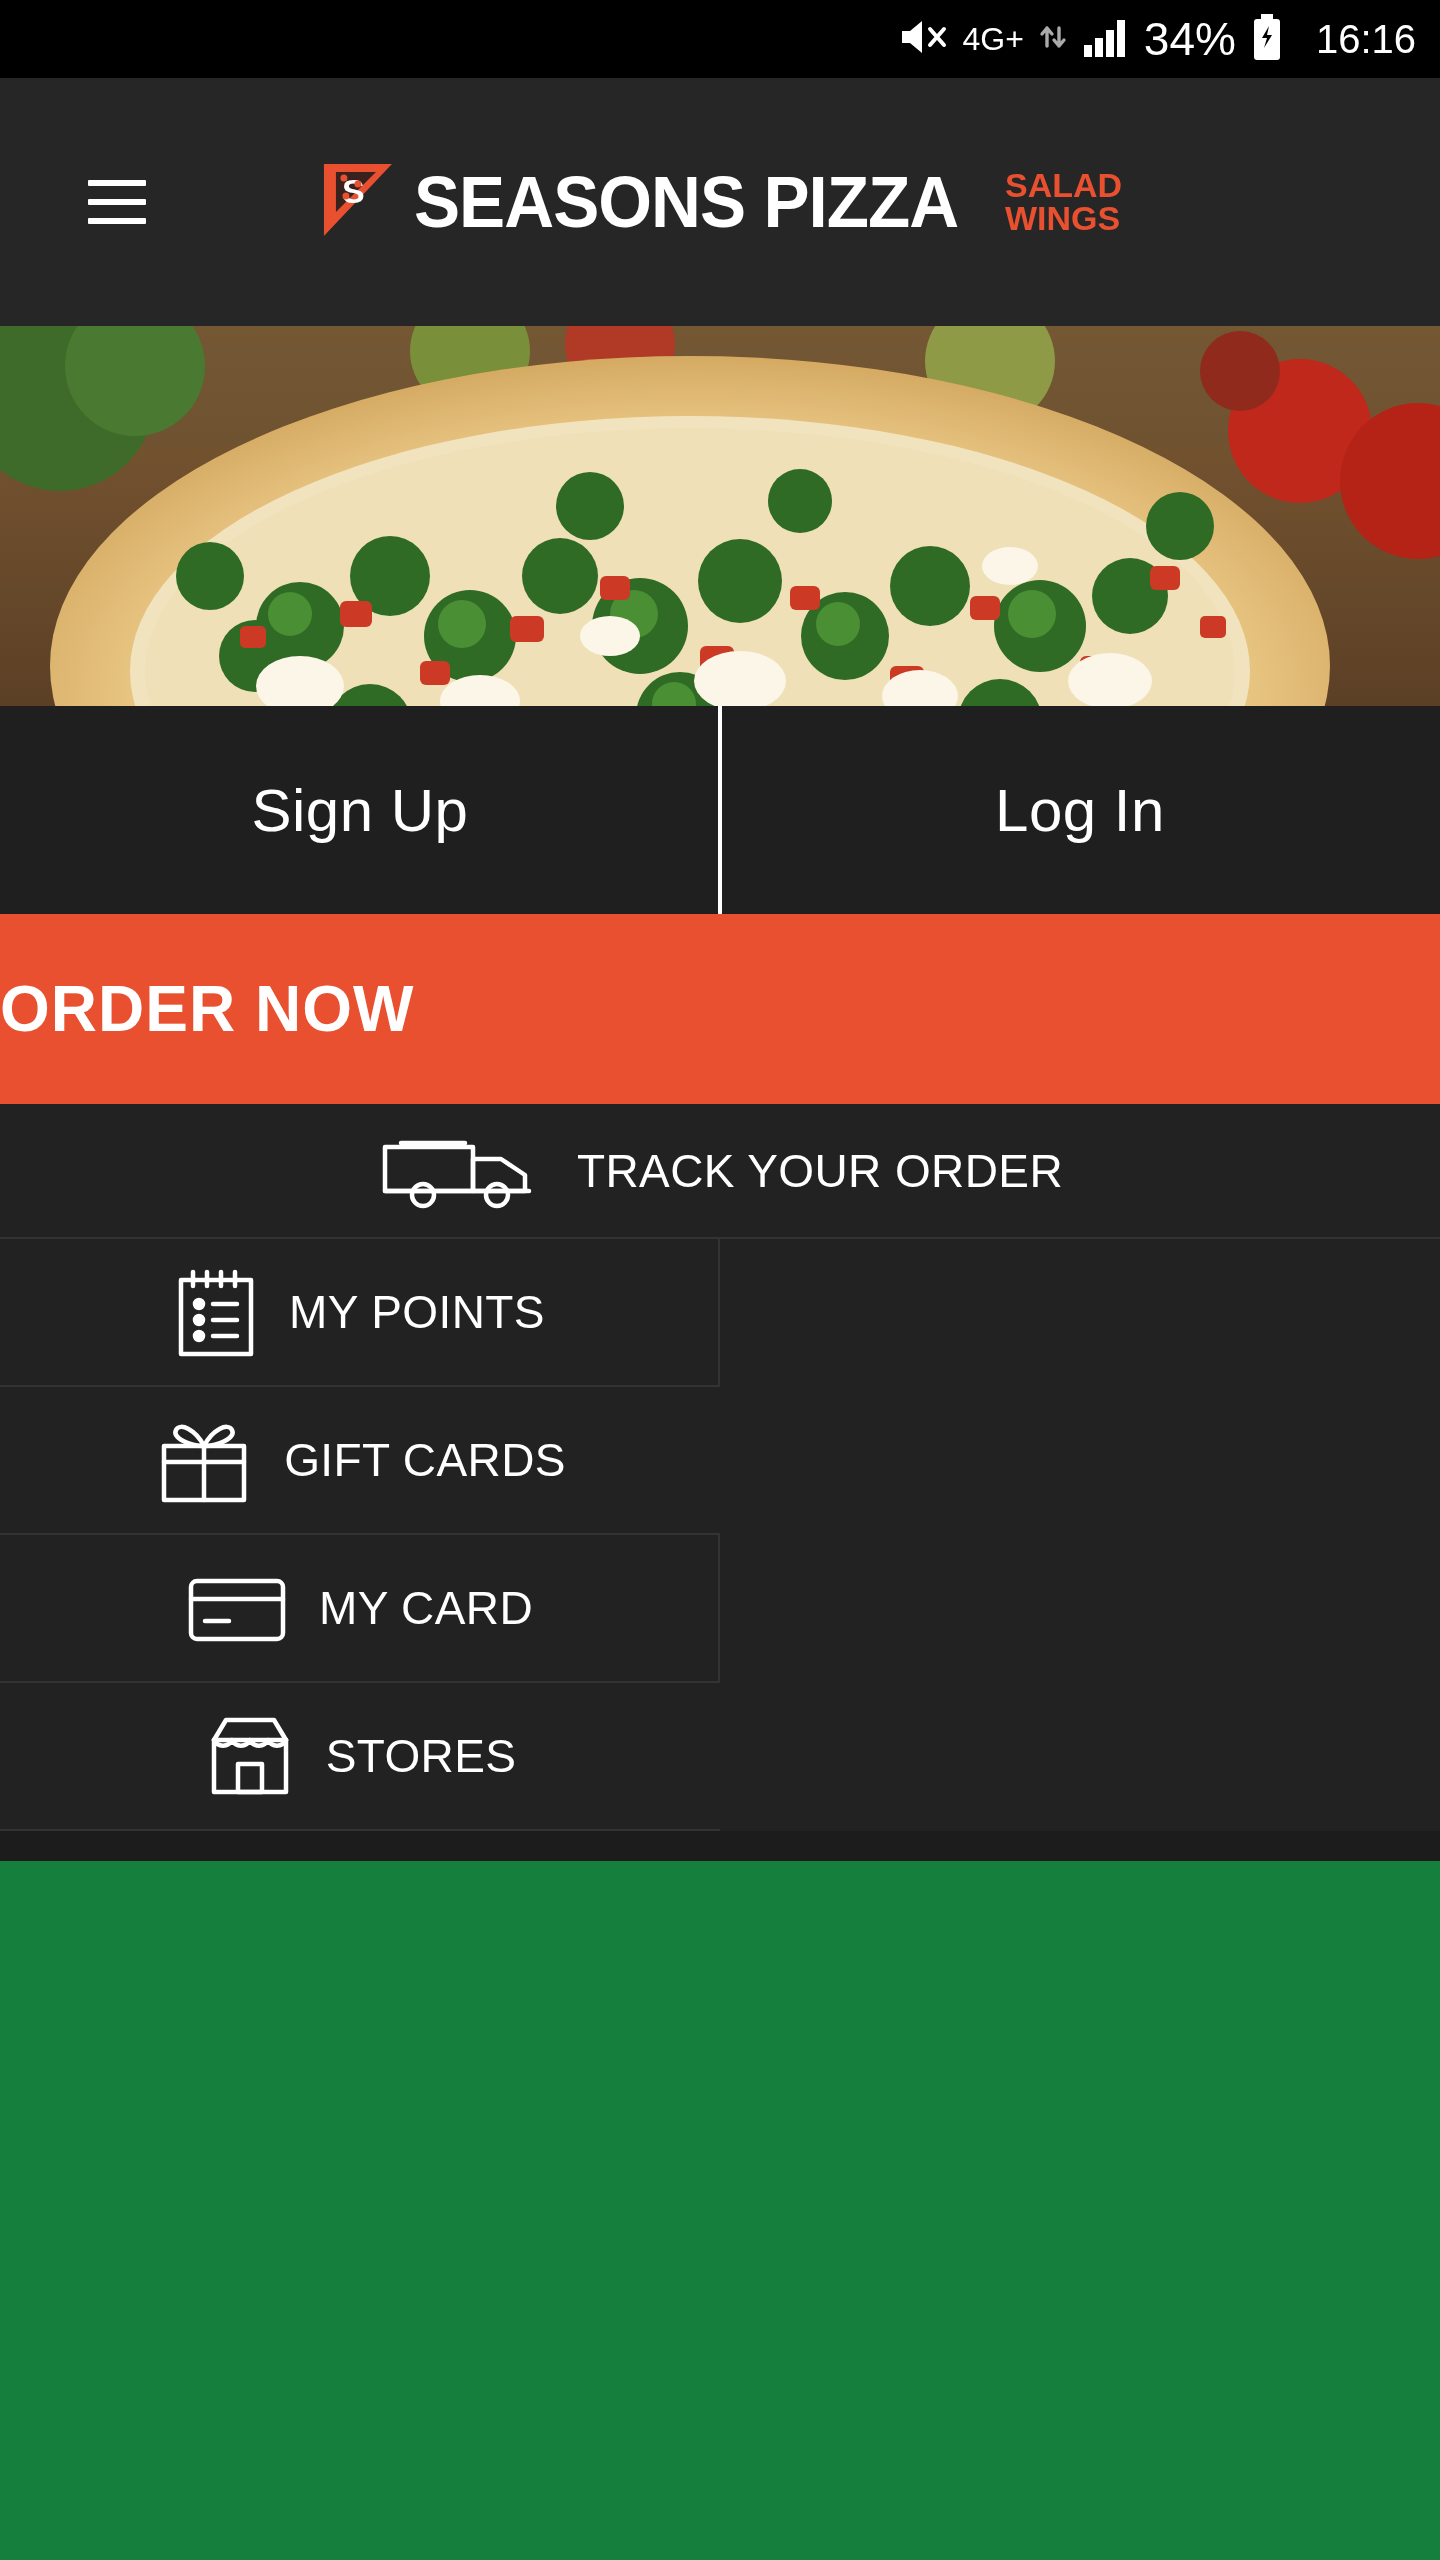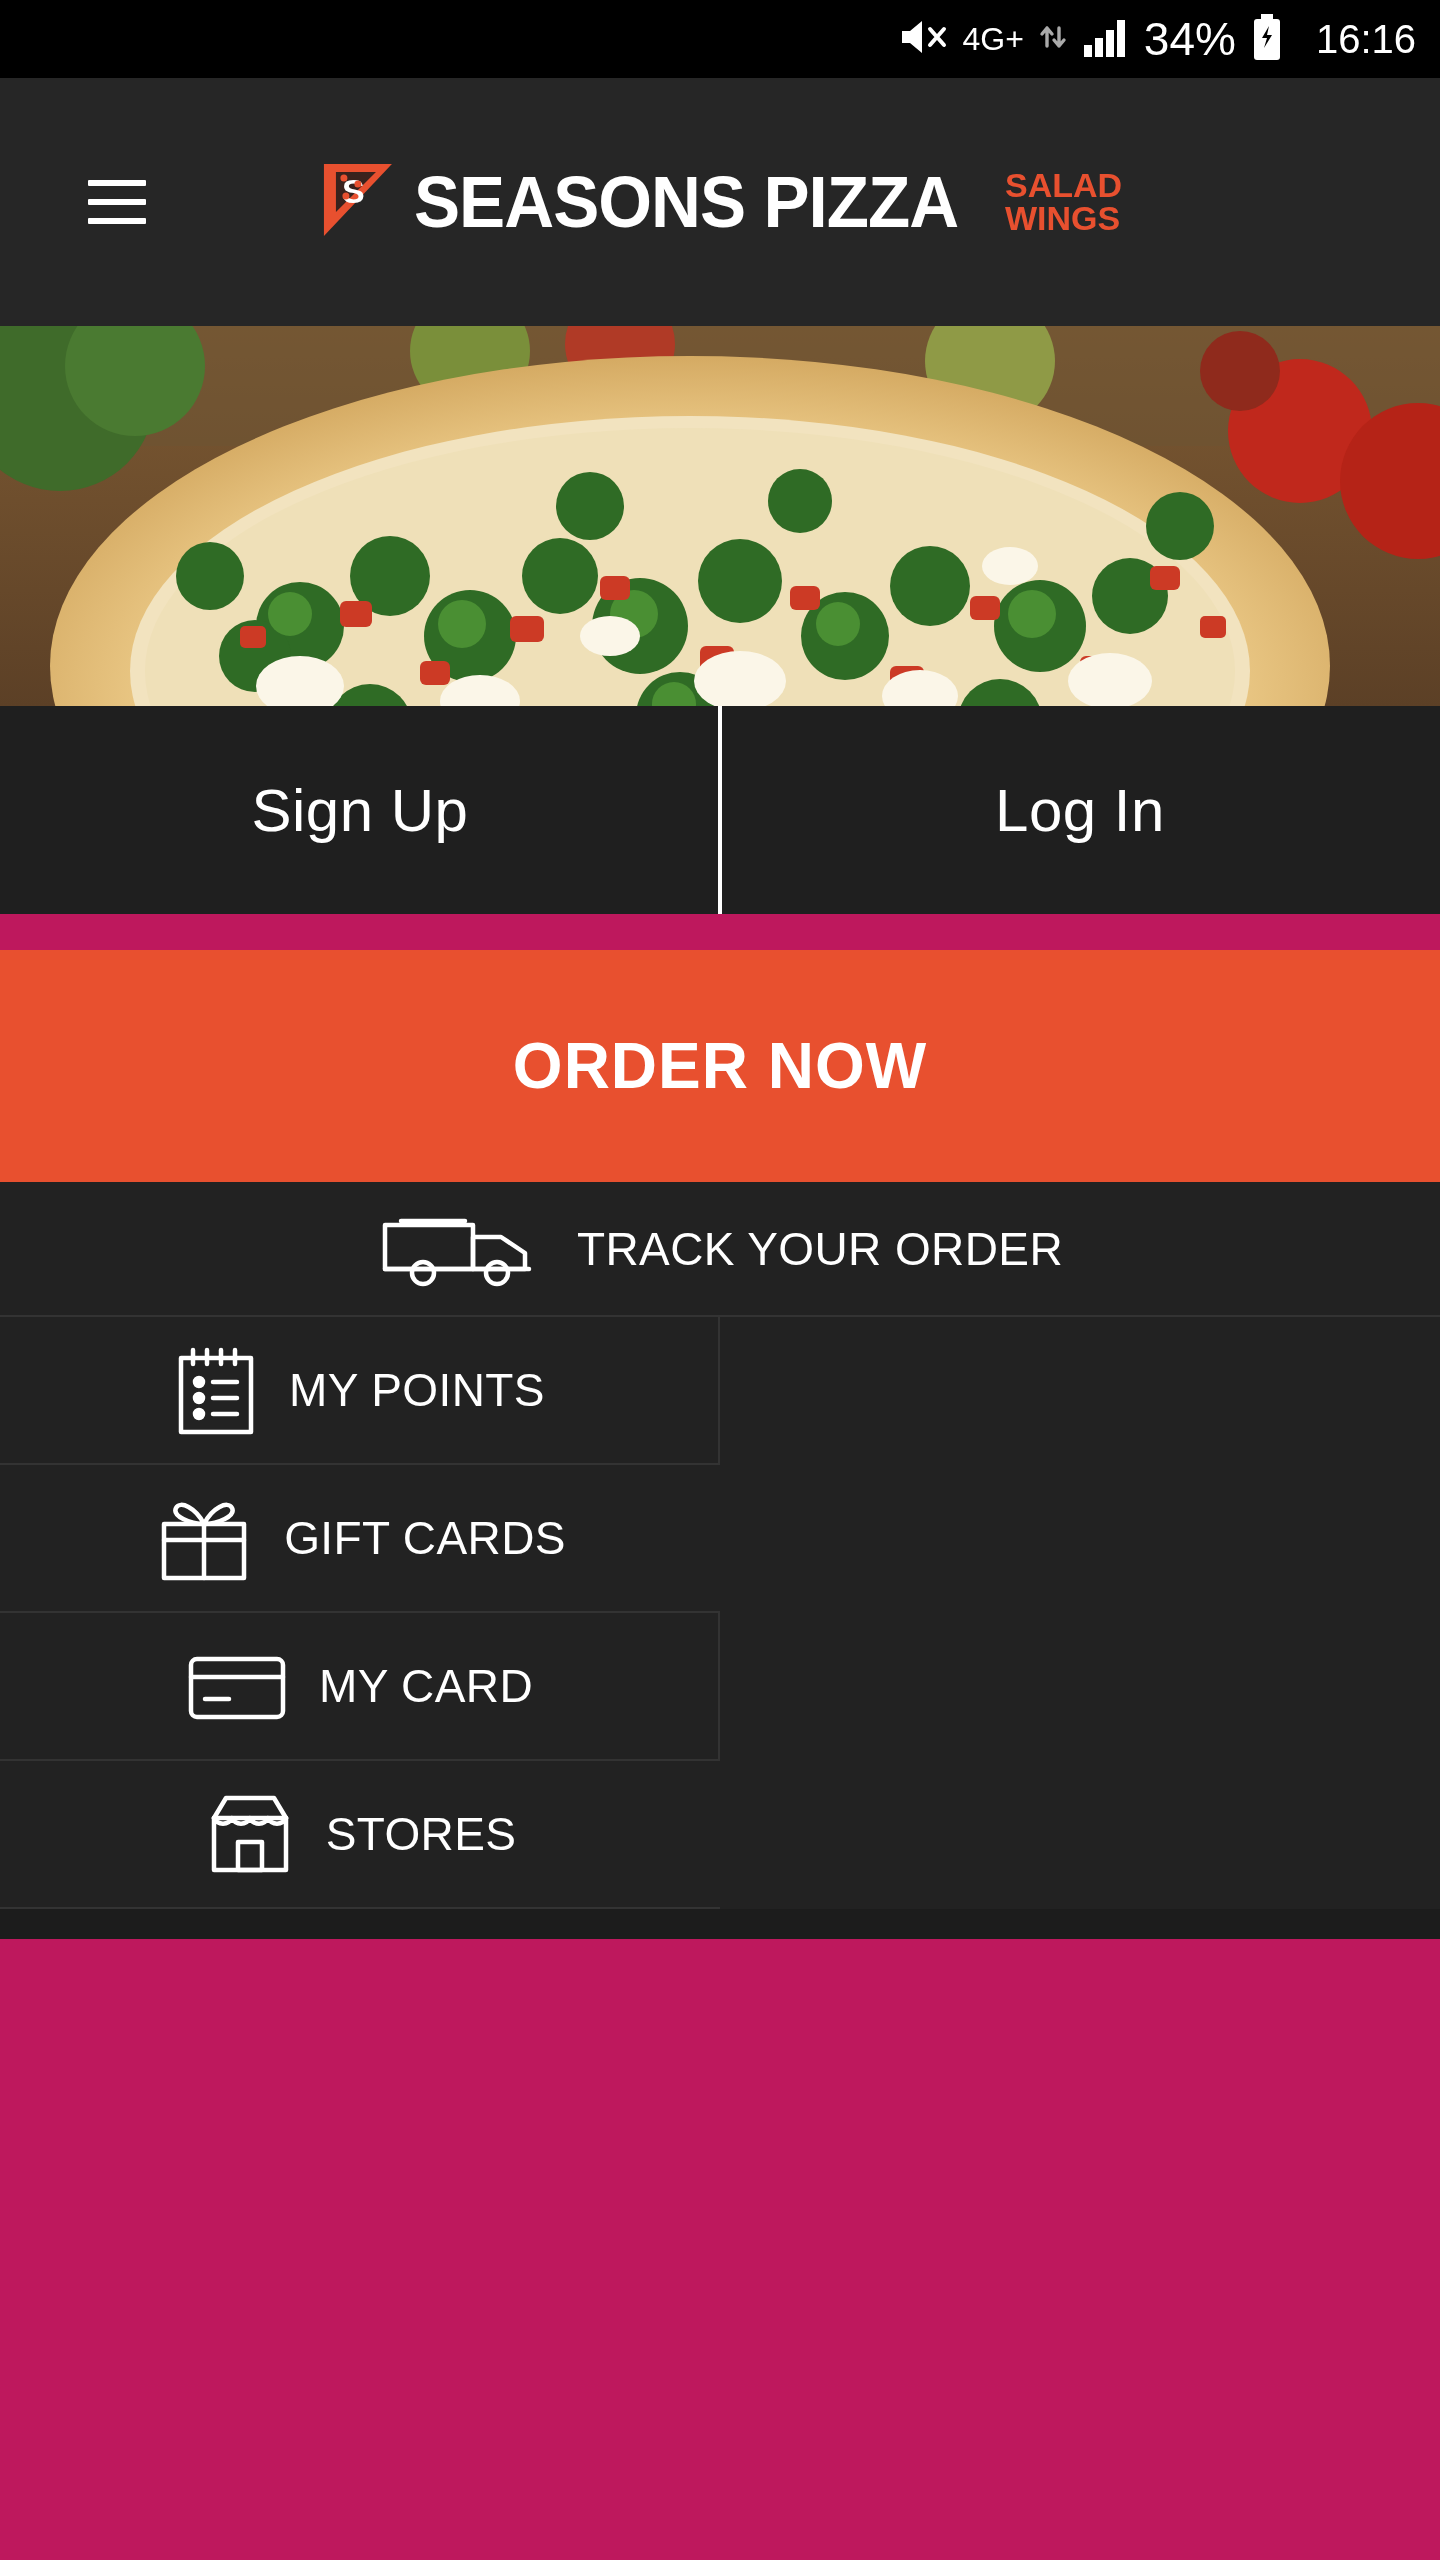--- a/index.html
+++ b/index.html
@@ -7,21 +7,21 @@
     width: 1440px;
     height: 2560px;
     background: #000;
     font-family: "Liberation Sans", sans-serif;
     overflow: hidden;
   }
   .phone {
     width: 1440px;
     height: 2560px;
     position: relative;
-    background: #be185d;
+    background: #15803d;
   }
 
   
   .statusbar {
     height: 78px;
     background: #000;
     display: flex;
     align-items: center;
     justify-content: flex-end;
     padding-right: 24px;
@@ -136,30 +136,28 @@
     left: 50%;
     top: 0;
     bottom: 0;
     width: 4px;
     background: #ffffff;
     transform: translateX(-50%);
   }
 
   
   .order-now {
-    height: 232px;
+    height: 190px;
     background: #e8502f;
     display: flex;
     align-items: center;
-    justify-content: center;
     color: #ffffff;
     font-size: 64px;
     font-weight: 700;
     letter-spacing: 1px;
-    margin-top: 36px;
   }
 
   
   .action-row {
     height: 135px;
     background: #222222;
     display: flex;
     align-items: center;
     justify-content: center;
     gap: 40px;

